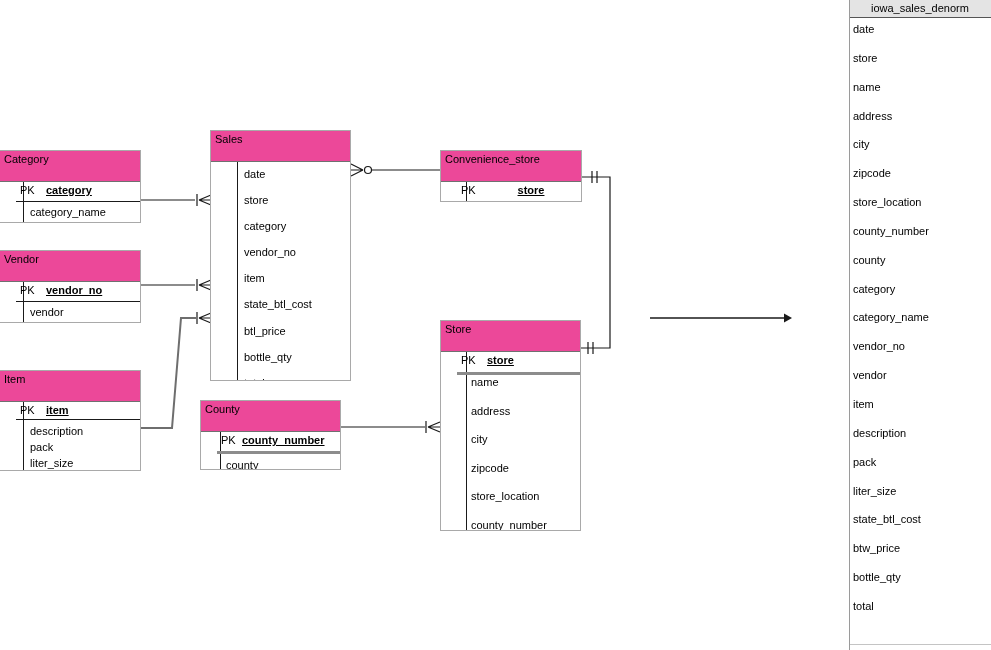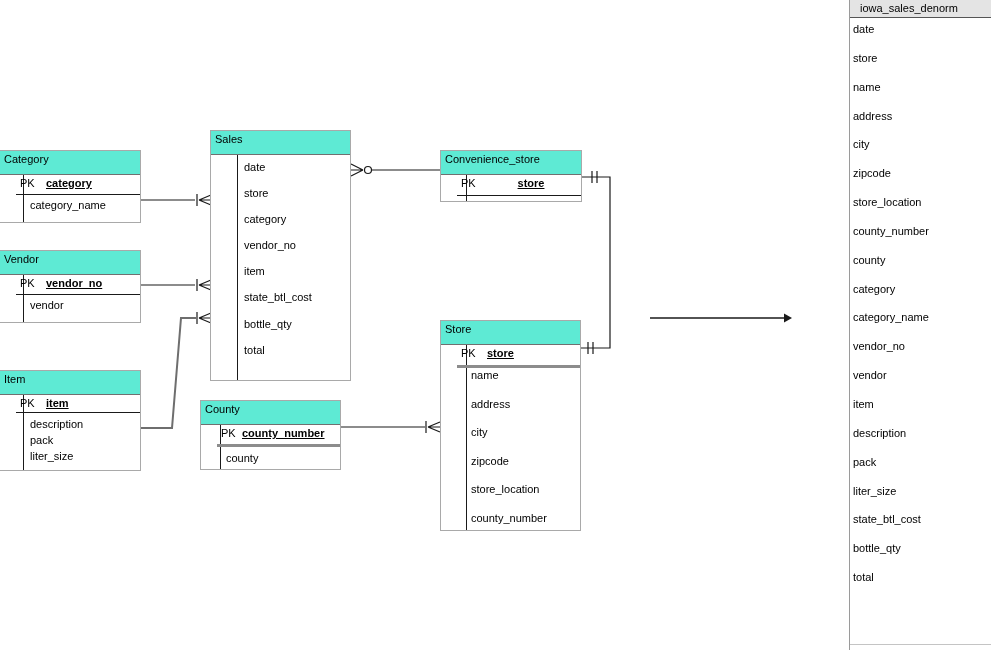--- a/index.html
+++ b/index.html
@@ -1,31 +1,31 @@
 <!DOCTYPE html>
 <html><head>
 <meta charset="utf-8">
 <style>
   html,body{margin:0;padding:0;background:#fff;}
   body{font-family:"Liberation Sans","DejaVu Sans",sans-serif;}
   #canvas{position:relative;width:991px;height:650px;overflow:hidden;background:#fff;font-size:11px;color:#000;}
   #wires{position:absolute;left:0;top:0;}
   .etable{position:absolute;background:#fff;border:1px solid #a9a9a9;box-sizing:border-box;overflow:hidden;}
-  .thead{height:24px;line-height:17px;background:#5eead4;padding-left:4px;border-bottom:1px solid #707070;box-sizing:border-box;white-space:nowrap;overflow:hidden;}
+  .thead{height:31px;line-height:17px;background:#ec4899;padding-left:4px;border-bottom:1px solid #707070;box-sizing:border-box;white-space:nowrap;overflow:hidden;}
   .tbody{position:relative;height:calc(100% - 18px);}
   .vdiv{position:absolute;top:0;bottom:0;width:1px;background:#1a1a1a;}
   .pkrow{position:relative;border-bottom:1px solid #1a1a1a;margin-left:16px;}
   .pkrow.thick{border-bottom:3px solid #8c8c8c;}
   .pklab{position:absolute;left:4px;top:2px;}
   .pkname{position:absolute;top:2px;font-weight:bold;text-decoration:underline;white-space:nowrap;}
   .pkname.centered{text-align:center;}
   .fields{position:relative;}
   .frow{line-height:14px;box-sizing:border-box;white-space:nowrap;overflow:hidden;}
   #denorm{position:absolute;left:849px;top:0;width:142px;height:650px;border-left:1px solid #9a9a9a;box-sizing:border-box;background:#fff;}
-  .dhead{height:18px;line-height:17px;background:#e4e4e4;border-bottom:1px solid #555;padding-left:10px;box-sizing:border-box;white-space:nowrap;}
+  .dhead{height:18px;line-height:17px;background:#e4e4e4;border-bottom:1px solid #555;padding-left:21px;box-sizing:border-box;white-space:nowrap;}
   .drow{height:28.85px;line-height:14px;padding:4px 0 0 3px;box-sizing:border-box;white-space:nowrap;}
   .bottomline{position:absolute;left:0;right:0;top:644px;height:1px;background:#c4c4c4;}
   .wire{stroke:#1a1a1a;stroke-width:1.2;fill:none;}
   .wire-gray{stroke:#6e6e6e;stroke-width:2;fill:none;}
   .wire-fill{fill:#1a1a1a;stroke:none;}
   .wire-circle{fill:#fff;stroke:#1a1a1a;stroke-width:1.2;}
 </style>
 </head>
 <body>
 
@@ -113,20 +113,21 @@
         <div class="thead">Sales</div>
         <div class="tbody">
           <div class="vdiv" style="left: 26px;"></div>
           <div class="fields" style="padding-top: 5px;">
             <div class="frow" style="height: 26.1px; padding-left: 33px;">date</div>
             <div class="frow" style="height: 26.1px; padding-left: 33px;">store</div>
             <div class="frow" style="height: 26.1px; padding-left: 33px;">category</div>
             <div class="frow" style="height: 26.1px; padding-left: 33px;">vendor_no</div>
             <div class="frow" style="height: 26.1px; padding-left: 33px;">item</div>
             <div class="frow" style="height: 26.1px; padding-left: 33px;">state_btl_cost</div>
+            <div class="frow" style="height: 26.1px; padding-left: 33px;">btl_price</div>
             <div class="frow" style="height: 26.1px; padding-left: 33px;">bottle_qty</div>
             <div class="frow" style="height: 26.1px; padding-left: 33px;">total</div>
           </div>
         </div>
       </div>
       <div class="etable" style="left: 440px; top: 150px; width: 142px; height: 52px;">
         <div class="thead">Convenience_store</div>
         <div class="tbody">
           <div class="vdiv" style="left: 25px;"></div>
           <div class="pkrow" style="height: 20px;">
@@ -183,19 +184,20 @@
         <div class="drow">county</div>
         <div class="drow">category</div>
         <div class="drow">category_name</div>
         <div class="drow">vendor_no</div>
         <div class="drow">vendor</div>
         <div class="drow">item</div>
         <div class="drow">description</div>
         <div class="drow">pack</div>
         <div class="drow">liter_size</div>
         <div class="drow">state_btl_cost</div>
+        <div class="drow">btw_price</div>
         <div class="drow">bottle_qty</div>
         <div class="drow">total</div>
       </div>
     <div class="bottomline"></div>
   </div>
 
 </div>
 
 </body></html>

